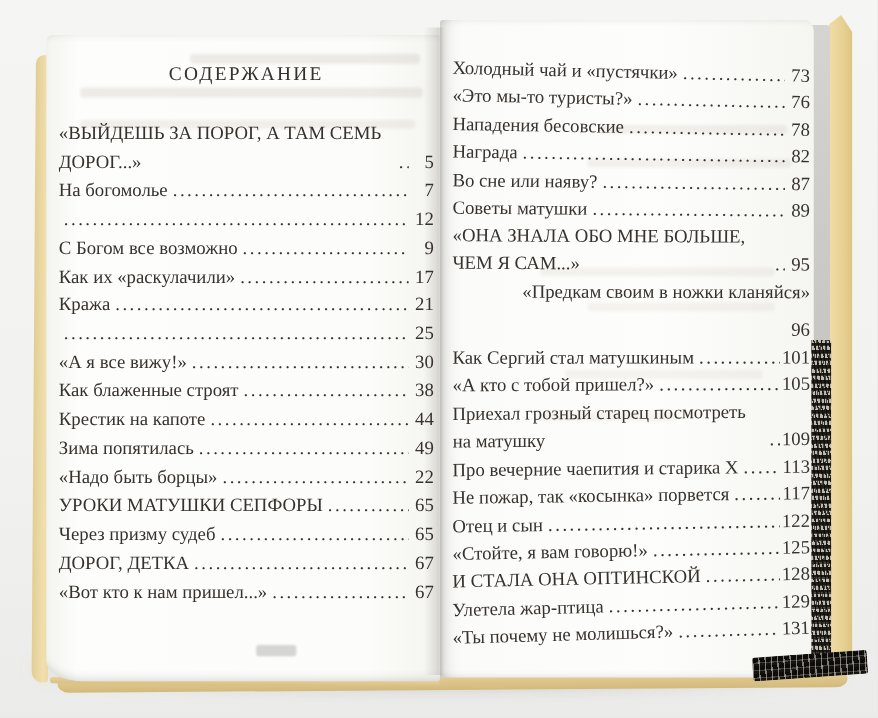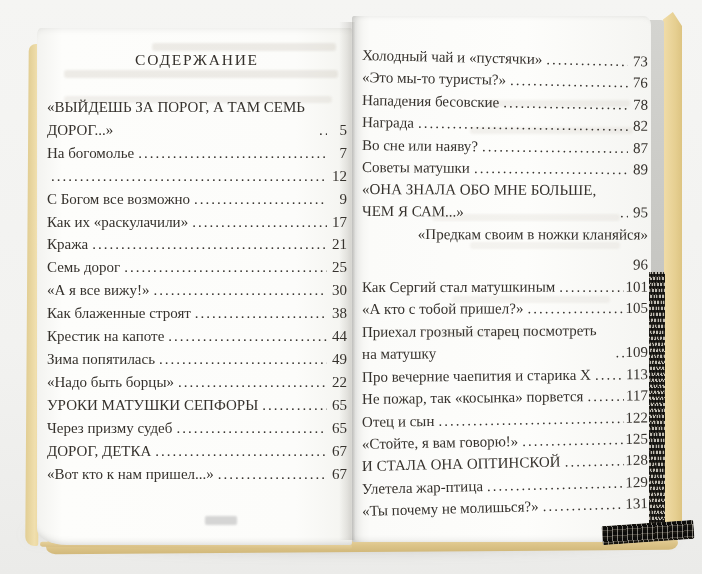--- a/index.html
+++ b/index.html
@@ -154,21 +154,20 @@
         <span class="toc-label">Как их «раскулачили»</span>
         <span class="toc-dots"></span>
         <span class="toc-num">17</span>
       </div>
         <div class="toc-row">
         <span class="toc-label">Кража</span>
         <span class="toc-dots"></span>
         <span class="toc-num">21</span>
       </div>
         <div class="toc-row">
-        <span class="toc-label">Семь дорог</span>
         <span class="toc-dots"></span>
         <span class="toc-num">25</span>
       </div>
         <div class="toc-row">
         <span class="toc-label">«А я все вижу!»</span>
         <span class="toc-dots"></span>
         <span class="toc-num">30</span>
       </div>
         <div class="toc-row">
         <span class="toc-label">Как блаженные строят</span>

